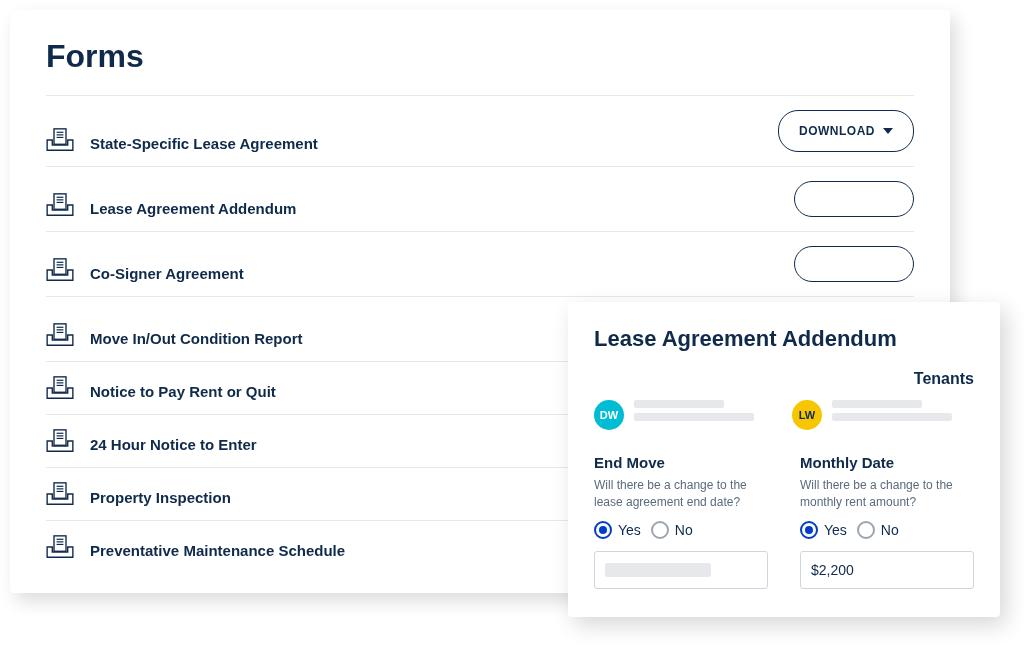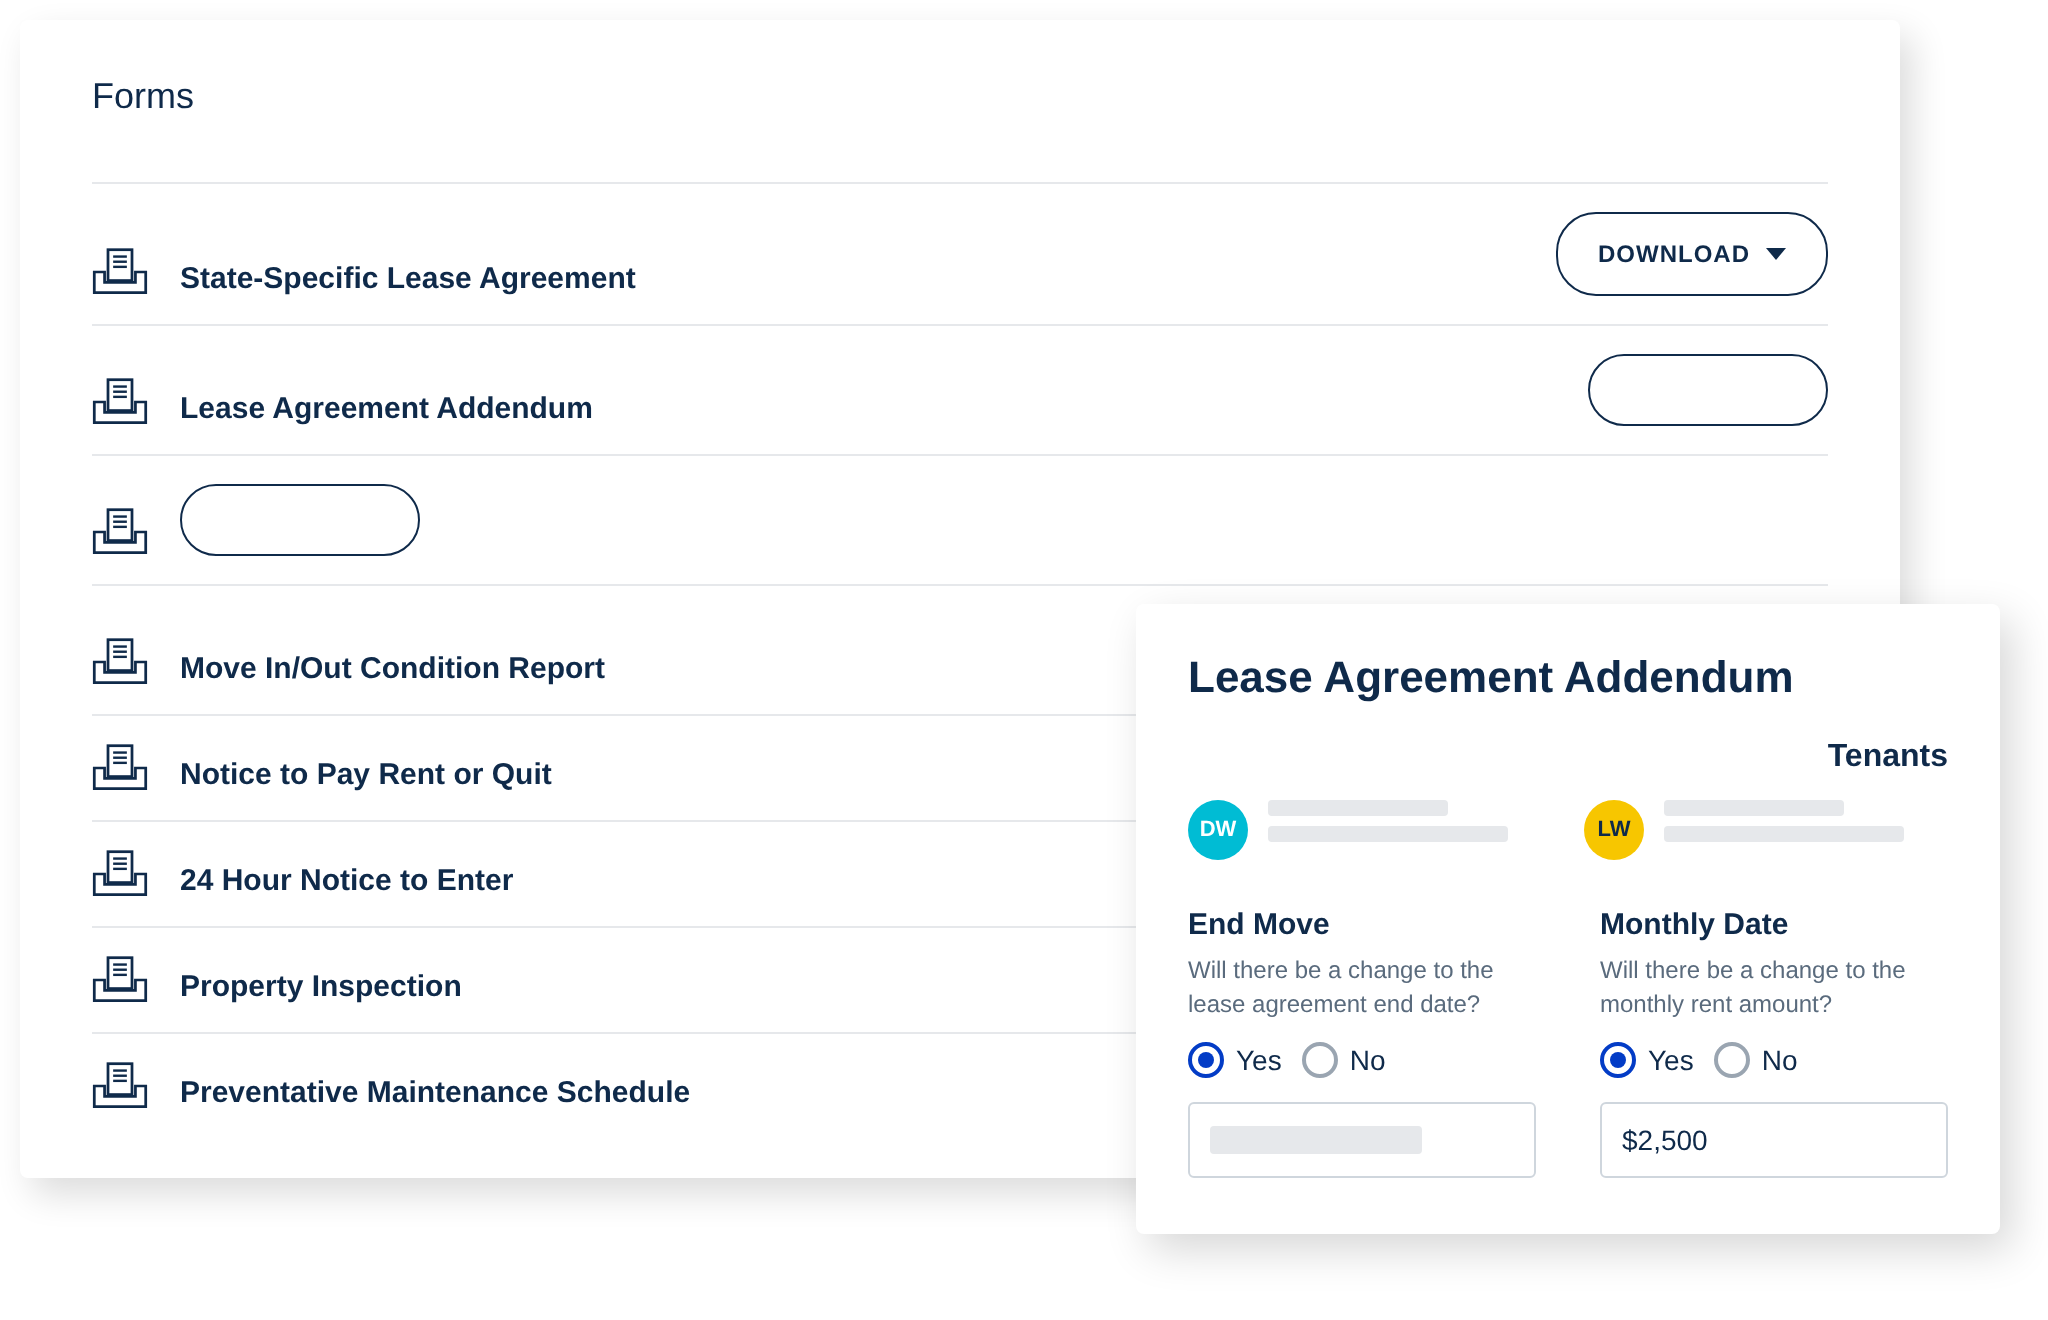--- a/index.html
+++ b/index.html
@@ -13,24 +13,24 @@
     }
     .forms-panel {
       width: 940px;
       background: #fff;
       border-radius: 4px;
       padding: 28px 36px 20px;
       box-shadow: 6px 8px 18px rgba(0,0,0,0.14);
       position: relative;
     }
     .forms-title {
-      font-size: 18px;
-      font-weight: 400;
-      color: #0f2a4a;
-      margin-bottom: 32px;
+      font-size: 32px;
+      font-weight: 700;
+      color: #0f2a4a;
+      margin-bottom: 20px;
     }
     .form-row {
       display: flex;
       align-items: flex-end;
       padding: 14px 0;
       border-top: 1px solid #e6e8eb;
     }
     .form-icon {
       width: 28px;
       height: 24px;
@@ -233,20 +233,21 @@
         <button class="empty-btn"></button>
       </div>
       <div class="form-row">
         <svg viewBox="0 0 32 28" class="form-icon">
   <rect x="9" y="1" width="14" height="18" fill="none" stroke="#0f2a4a" stroke-width="1.6"></rect>
   <line x1="12" y1="5" x2="20" y2="5" stroke="#0f2a4a" stroke-width="1.4"></line>
   <line x1="12" y1="8" x2="20" y2="8" stroke="#0f2a4a" stroke-width="1.4"></line>
   <line x1="12" y1="11" x2="20" y2="11" stroke="#0f2a4a" stroke-width="1.4"></line>
   <path d="M1 14 L1 26 L31 26 L31 14 L25 14 L25 20 L7 20 L7 14 Z" fill="none" stroke="#0f2a4a" stroke-width="1.6"></path>
 </svg>
+        <span class="form-label">Co-Signer Agreement</span>
         <button class="empty-btn"></button>
       </div>
       <div class="form-row">
         <svg viewBox="0 0 32 28" class="form-icon">
   <rect x="9" y="1" width="14" height="18" fill="none" stroke="#0f2a4a" stroke-width="1.6"></rect>
   <line x1="12" y1="5" x2="20" y2="5" stroke="#0f2a4a" stroke-width="1.4"></line>
   <line x1="12" y1="8" x2="20" y2="8" stroke="#0f2a4a" stroke-width="1.4"></line>
   <line x1="12" y1="11" x2="20" y2="11" stroke="#0f2a4a" stroke-width="1.4"></line>
   <path d="M1 14 L1 26 L31 26 L31 14 L25 14 L25 20 L7 20 L7 14 Z" fill="none" stroke="#0f2a4a" stroke-width="1.6"></path>
 </svg>
@@ -340,17 +341,17 @@
         <div class="radio">
           <span class="radio-circle checked"></span>
           <span class="radio-label">Yes</span>
         </div>
         <div class="radio">
           <span class="radio-circle"></span>
           <span class="radio-label">No</span>
         </div>
       </div>
       <div class="input-box">
-        <span>$2,500</span>
+        <span>$2,200</span>
       </div>
     </div>
   </div>
 </div>
 
 </body></html>

